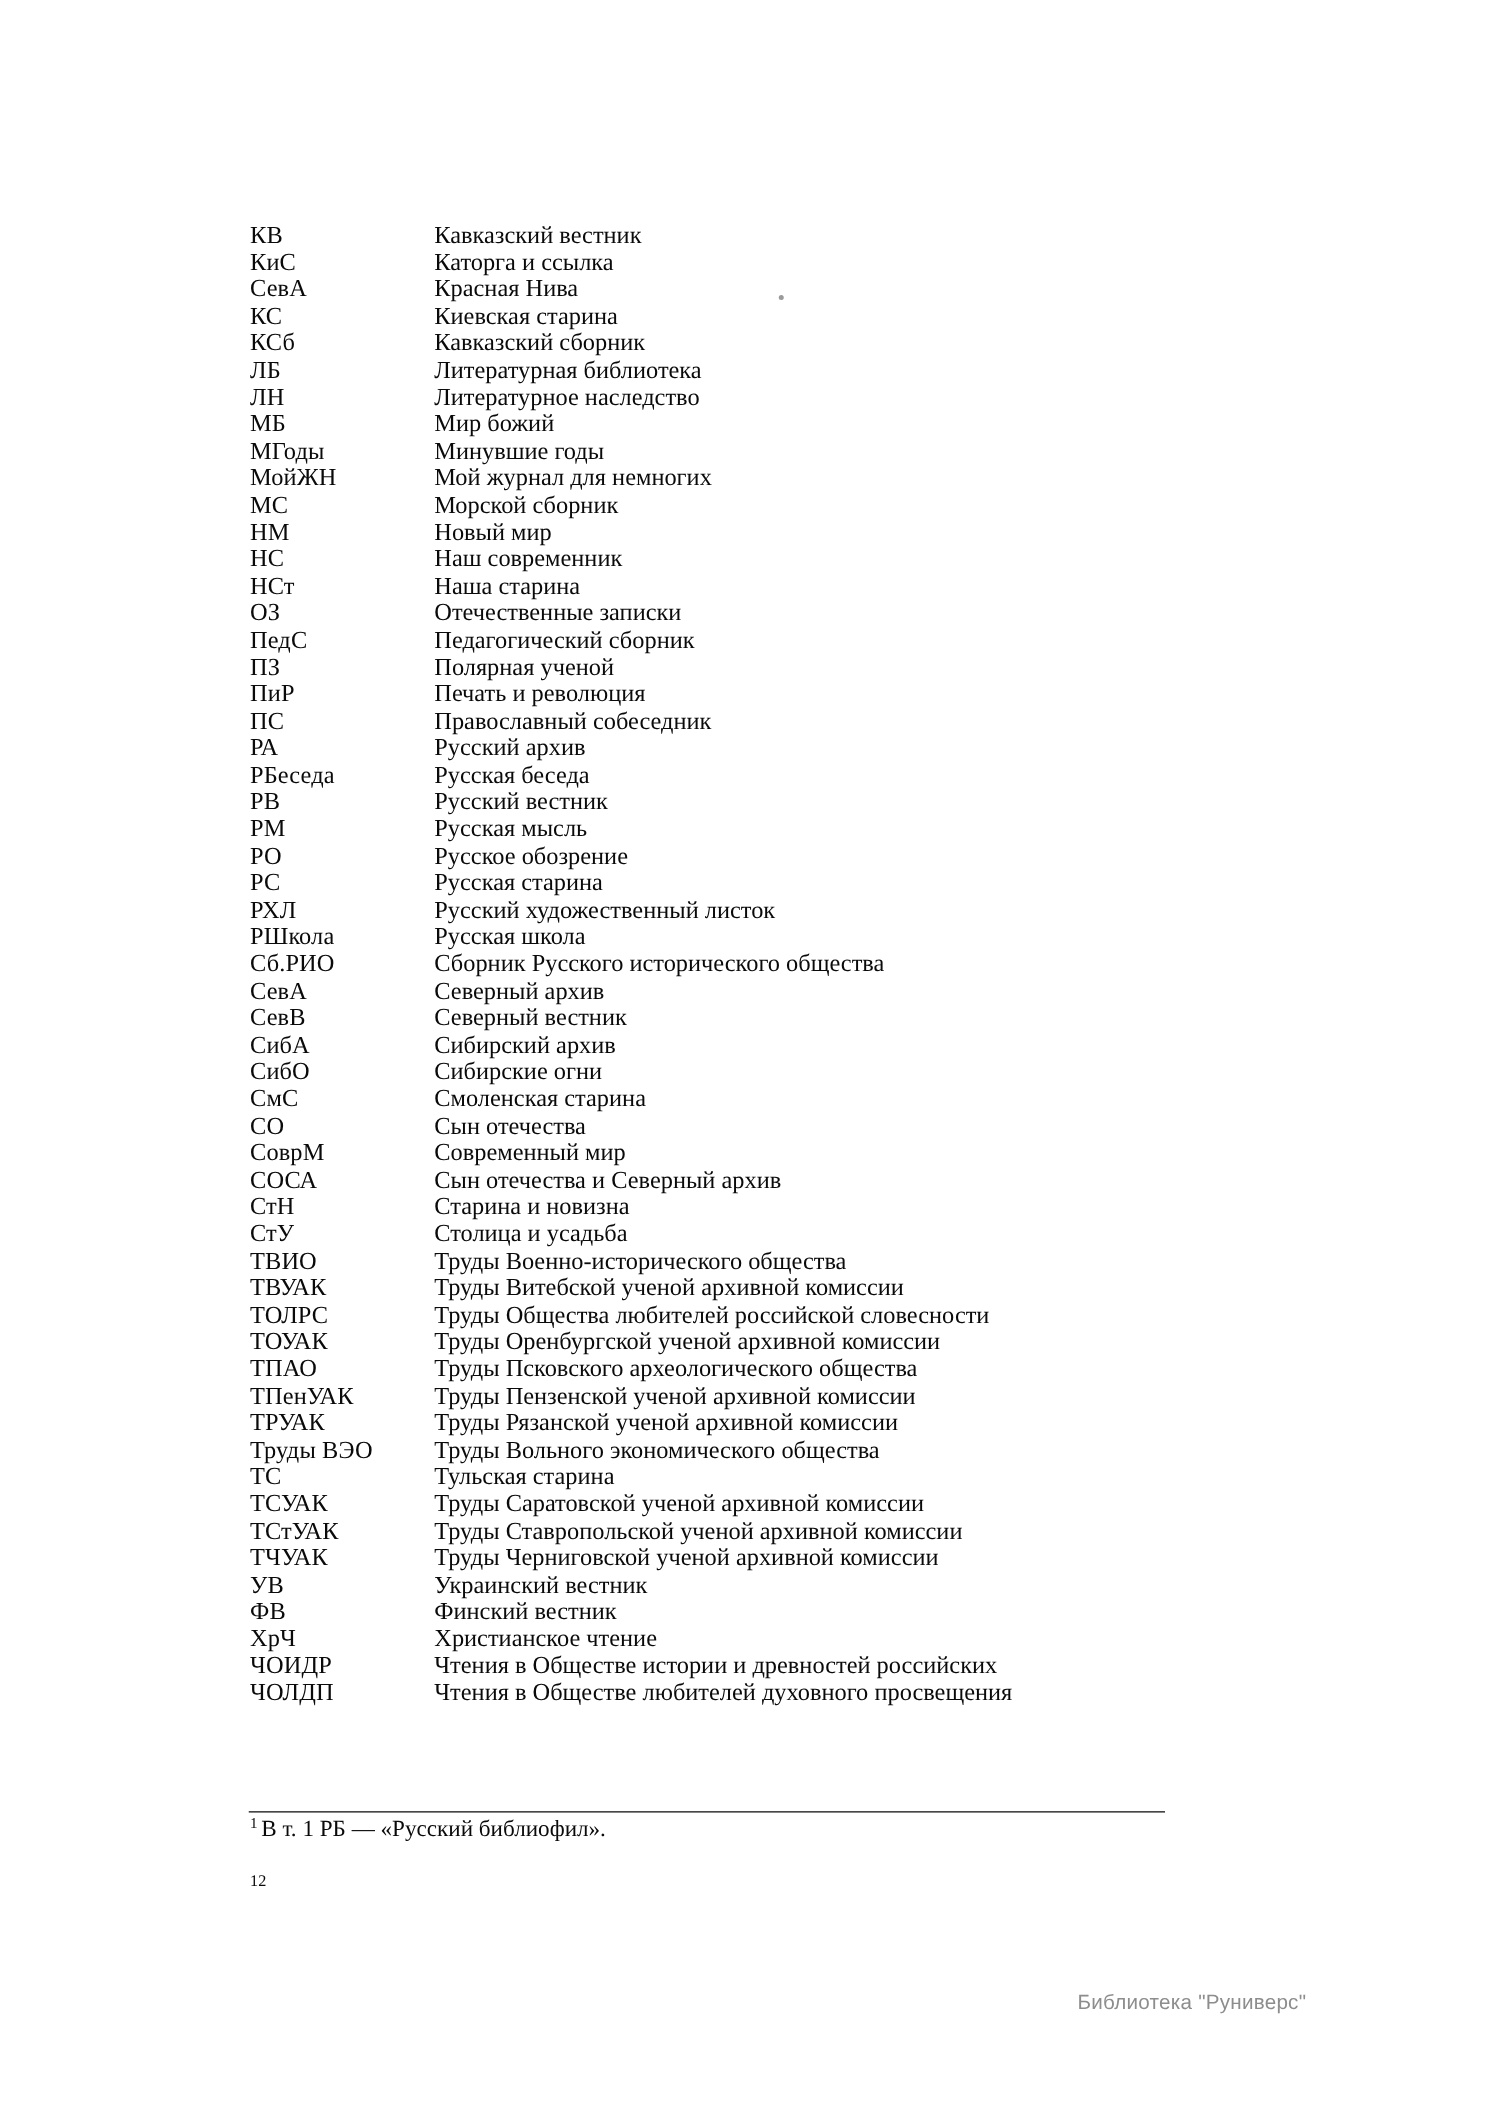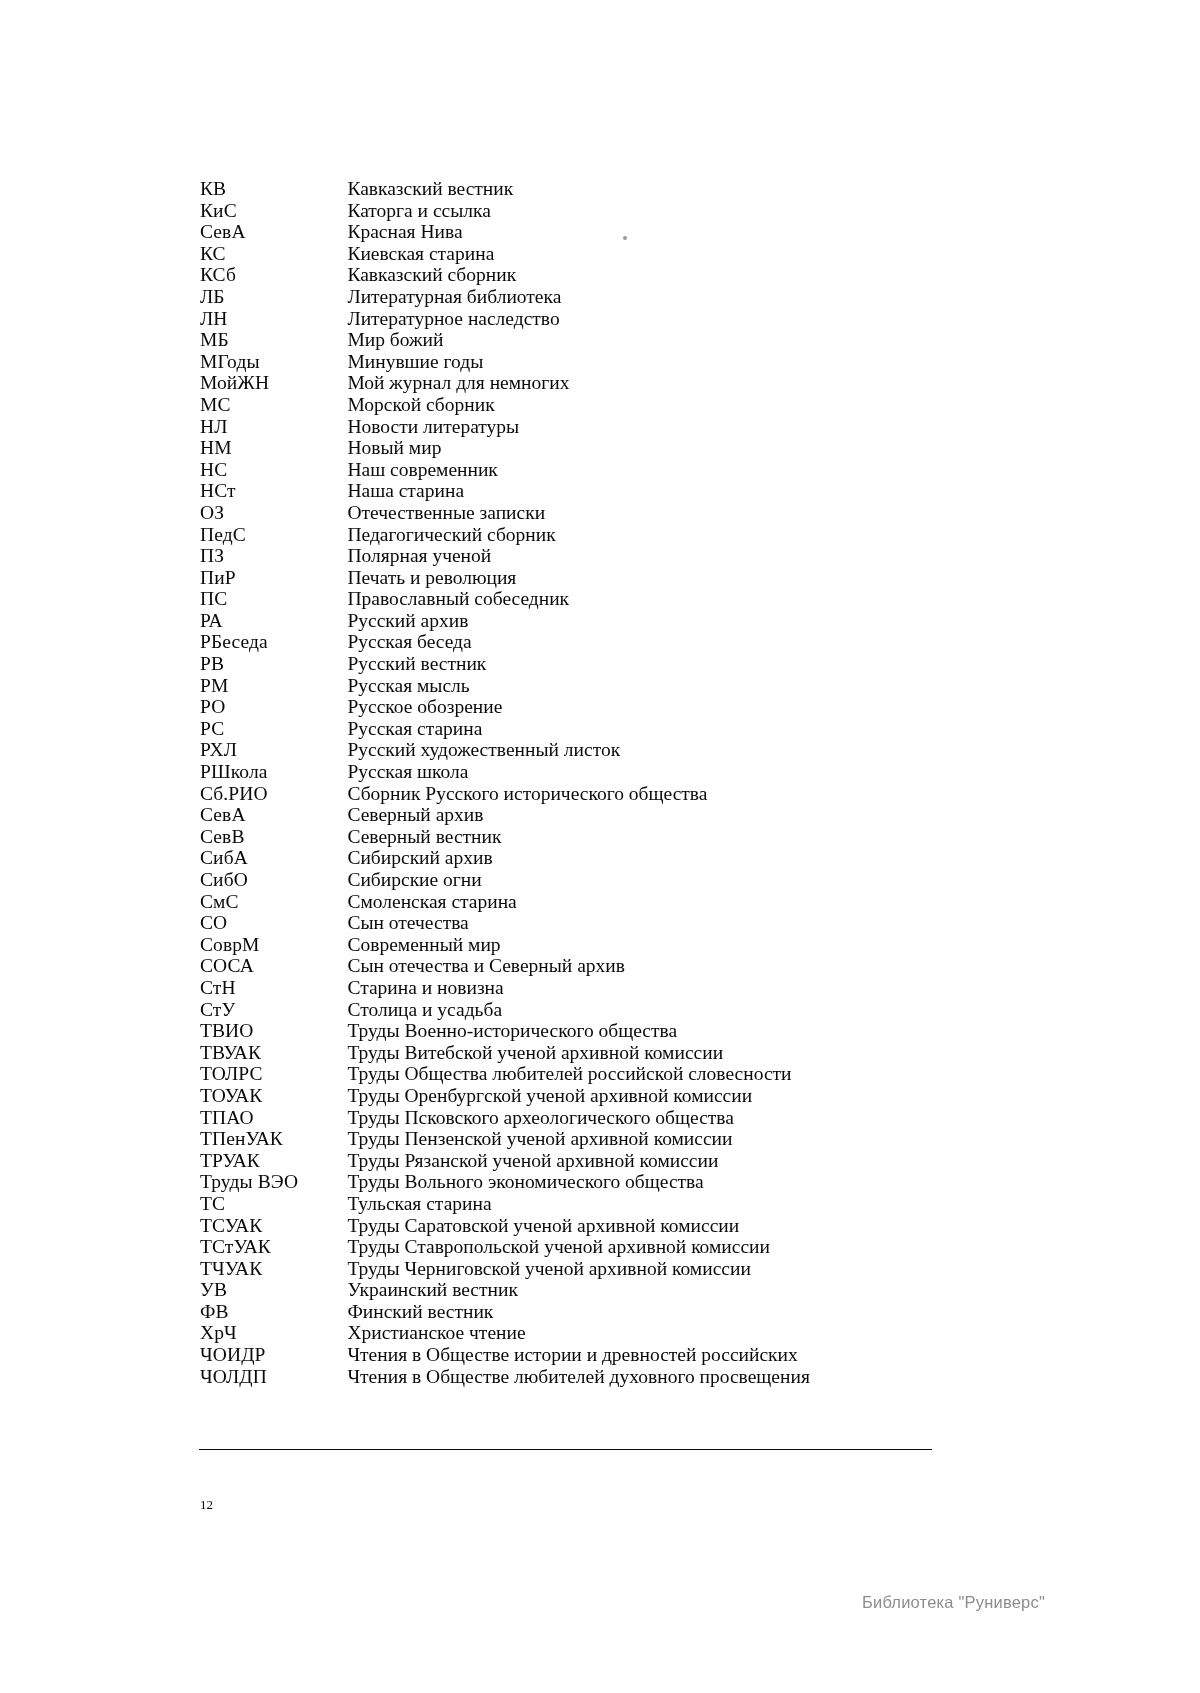--- a/index.html
+++ b/index.html
@@ -143,24 +143,20 @@
         </tr>
         <tr>
           <td class="code">МойЖН</td>
           <td class="title"><span>Мой журнал для немногих</span></td>
         </tr>
         <tr>
           <td class="code">МС</td>
           <td class="title"><span>Морской сборник</span></td>
         </tr>
         <tr>
-          <td class="code">НЛ</td>
-          <td class="title"><span>Новости литературы</span></td>
-        </tr>
-        <tr>
           <td class="code">НМ</td>
           <td class="title"><span>Новый мир</span></td>
         </tr>
         <tr>
           <td class="code">НС</td>
           <td class="title"><span>Наш современник</span></td>
         </tr>
         <tr>
           <td class="code">НСт</td>
           <td class="title"><span>Наша старина</span></td>
@@ -327,18 +323,21 @@
         </tr>
         <tr>
           <td class="code">ЧОЛДП</td>
           <td class="title"><span>Чтения в Обществе любителей духовного просвещения</span></td>
         </tr>
       </tbody>
   </table>
 
   <div class="fn-rule"></div>
 
+  <div class="footnote">
+    <span class="marker">1</span><span>В т. 1 РБ — «Русский библиофил».</span>
+  </div>
 
   <div class="page-number">12</div>
 
   <div class="watermark">Библиотека "Руниверс"</div>
 
 </div>
 
 </body></html>

